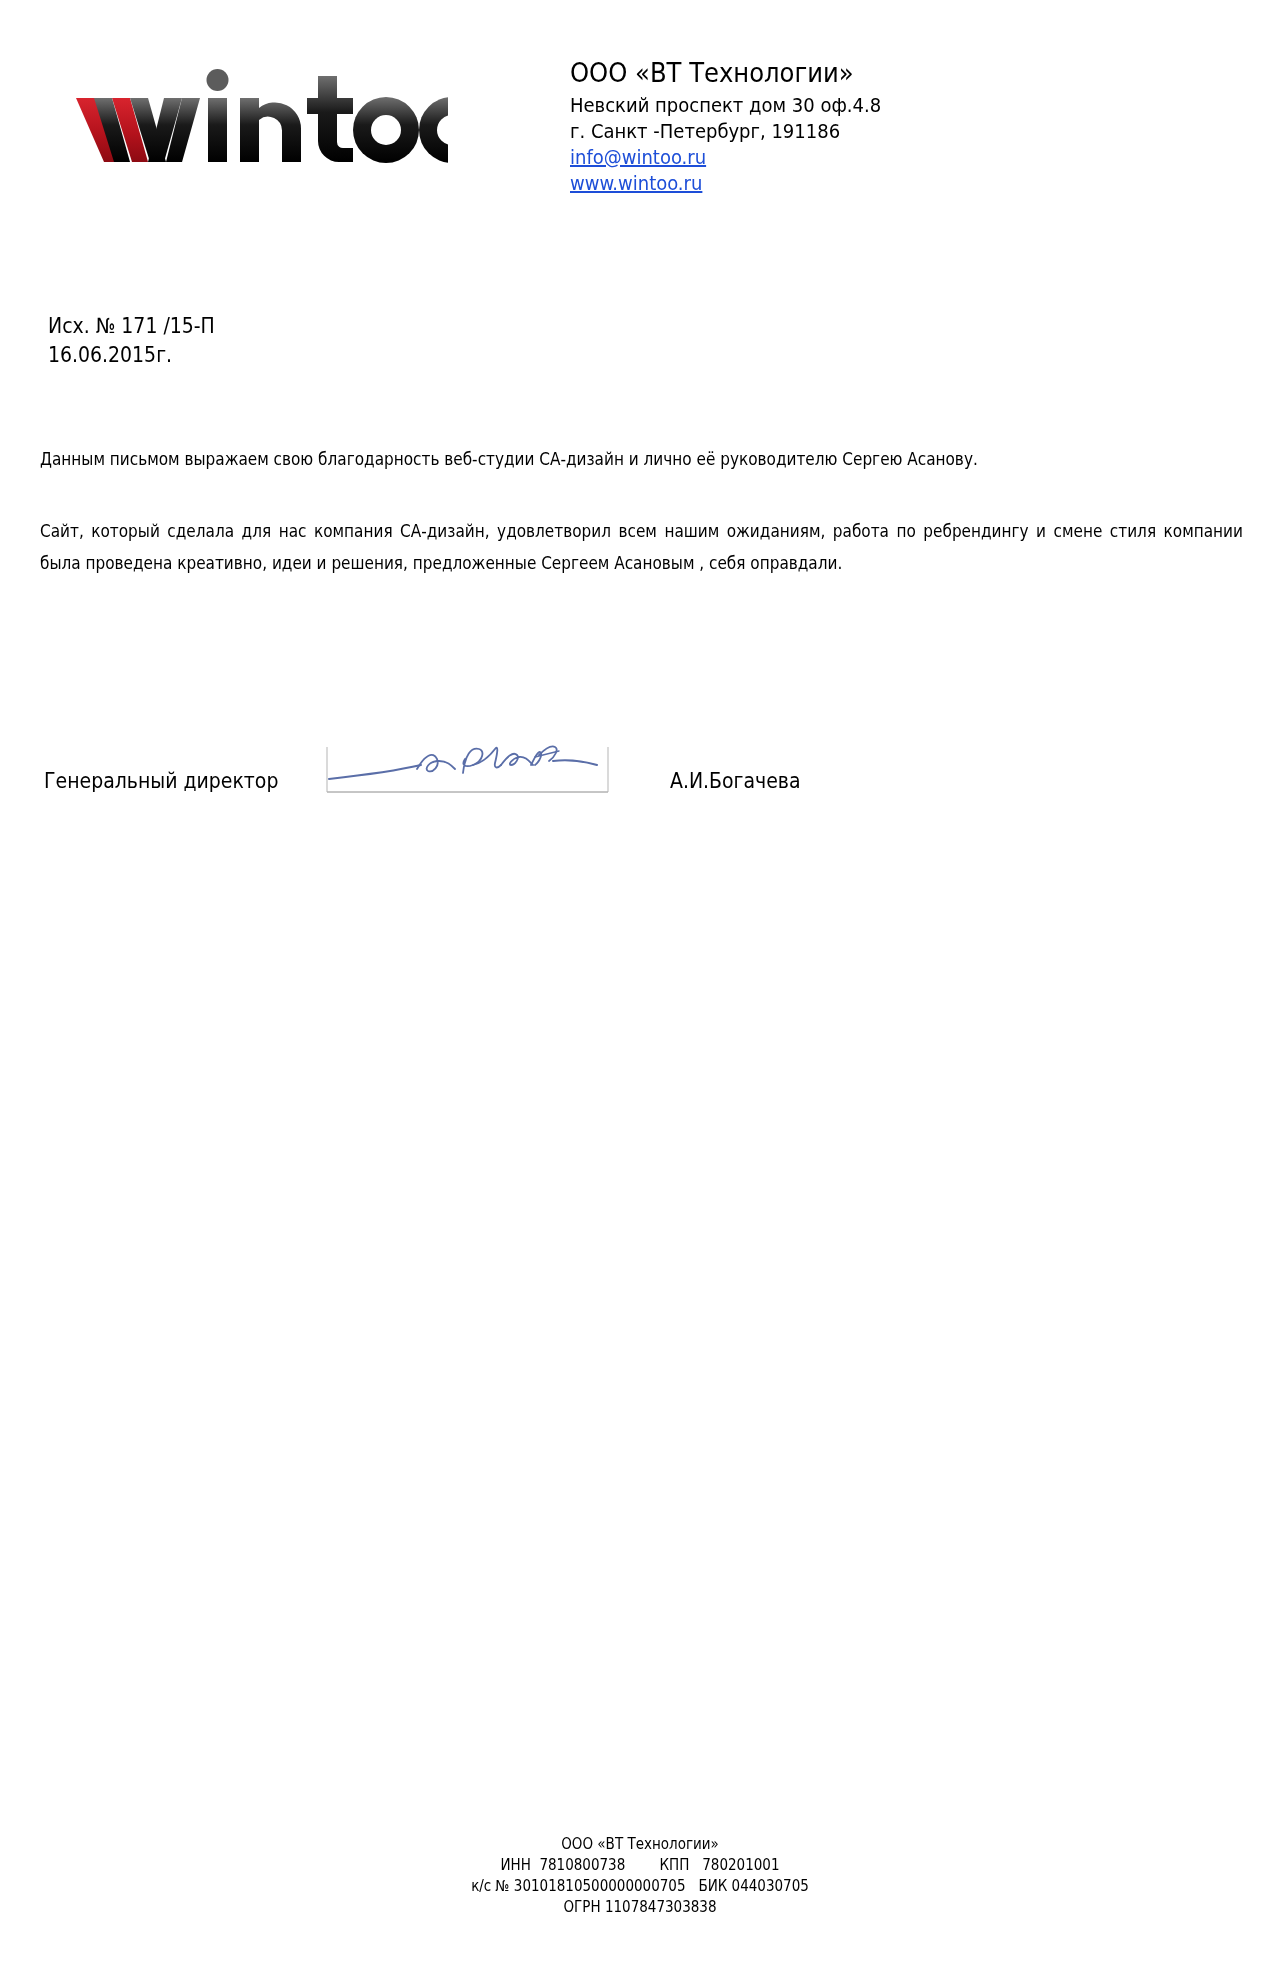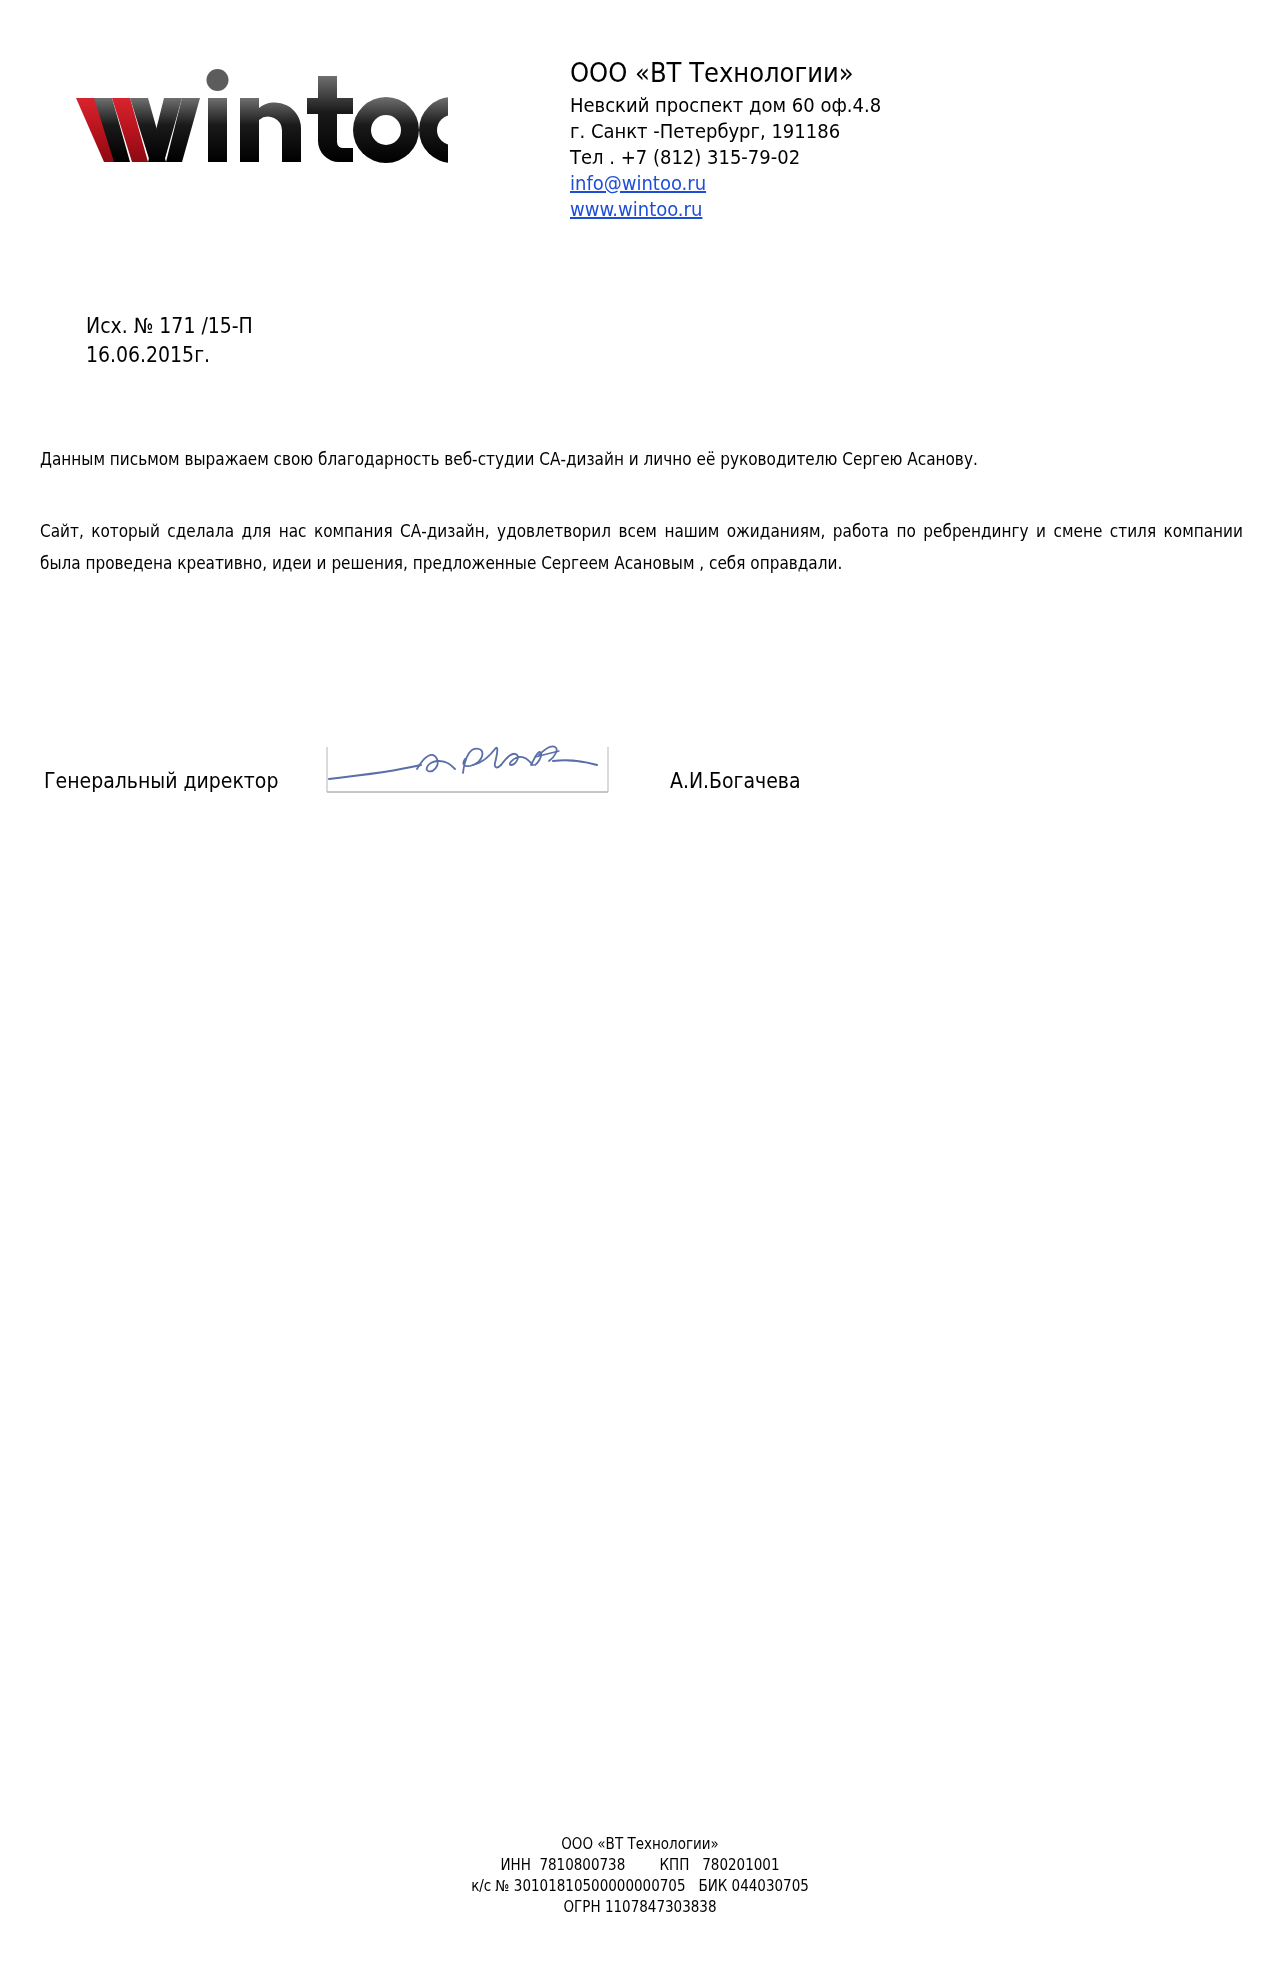--- a/index.html
+++ b/index.html
@@ -74,21 +74,20 @@
     position: absolute;
     left: 48px;
     top: 312px;
     width: 420px;
   }
   .ref-line {
     font-size: 21px;
     line-height: 29px;
     color: #000;
     white-space: nowrap;
-    margin-left: 38px;
   }
 
   
   .body-block {
     position: absolute;
     left: 40px;
     top: 443px;
     width: 1203px;
   }
   .para {
@@ -190,23 +189,22 @@
         <circle cx="318" cy="72" r="33" fill="url(#gblk)"></circle>
         <circle cx="318" cy="72" r="15" fill="#ffffff"></circle>
 
         <circle cx="384" cy="72" r="33" fill="url(#gblk)"></circle>
         <circle cx="384" cy="72" r="15" fill="#ffffff"></circle>
       </svg>
     </div>
 
     <div class="company-block">
       <div class="company-name">ООО «ВТ Технологии»</div>
-      <div class="company-line">Невский проспект дом 60 оф.4.8</div>
+      <div class="company-line">Невский проспект дом 30 оф.4.8</div>
       <div class="company-line">г. Санкт -Петербург, 191186</div>
-      <div class="company-line">Тел . +7 (812) 315-79-02</div>
       <a class="company-link" href="#">info@wintoo.ru</a>
       <a class="company-link" href="#">www.wintoo.ru</a>
     </div>
   </div>
 
   <div class="ref-block">
     <div class="ref-line">Исх. № 171 /15-П</div>
     <div class="ref-line">16.06.2015г.</div>
   </div>
 

